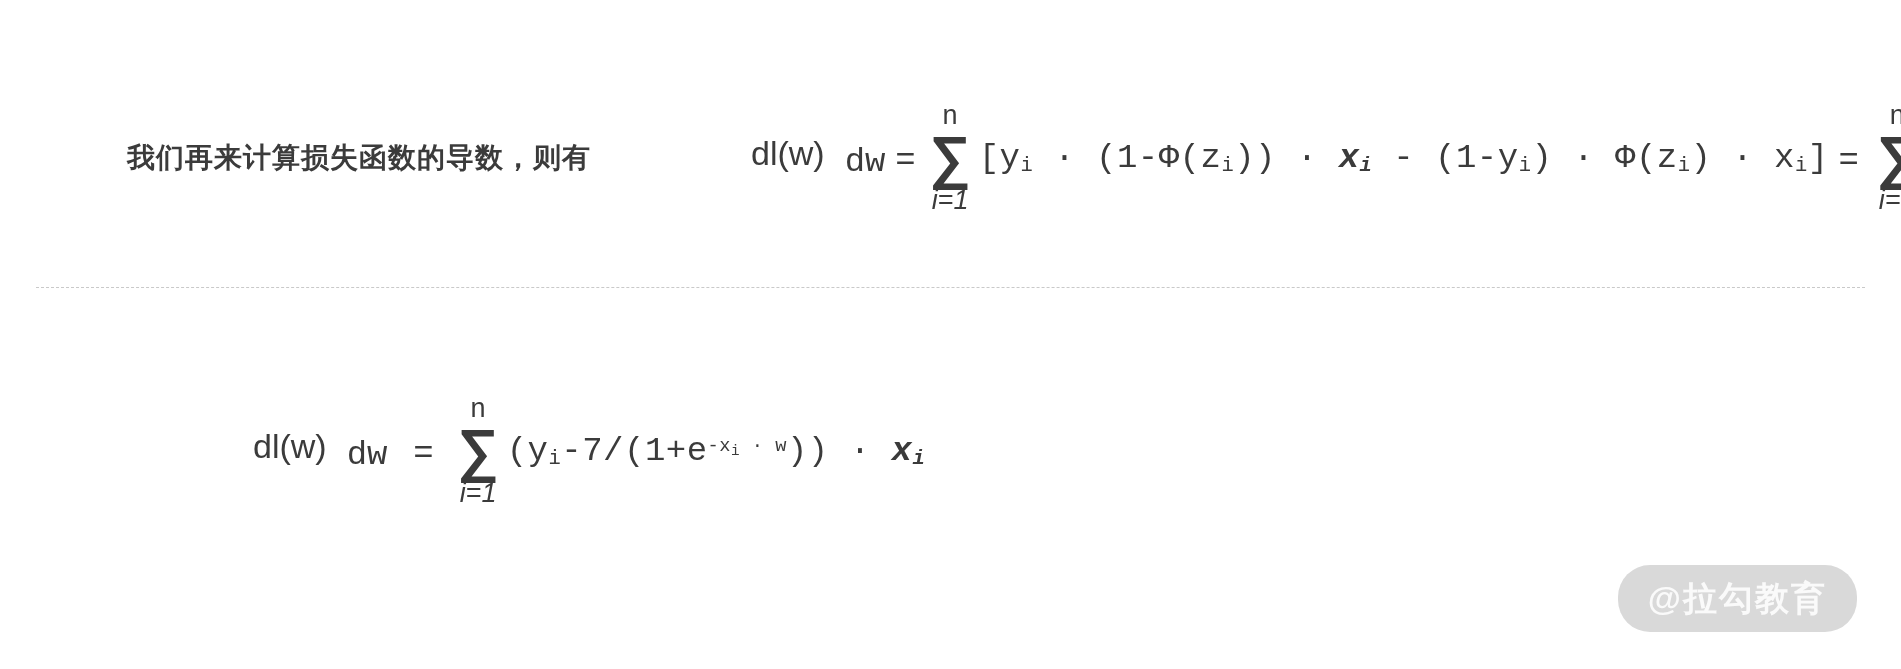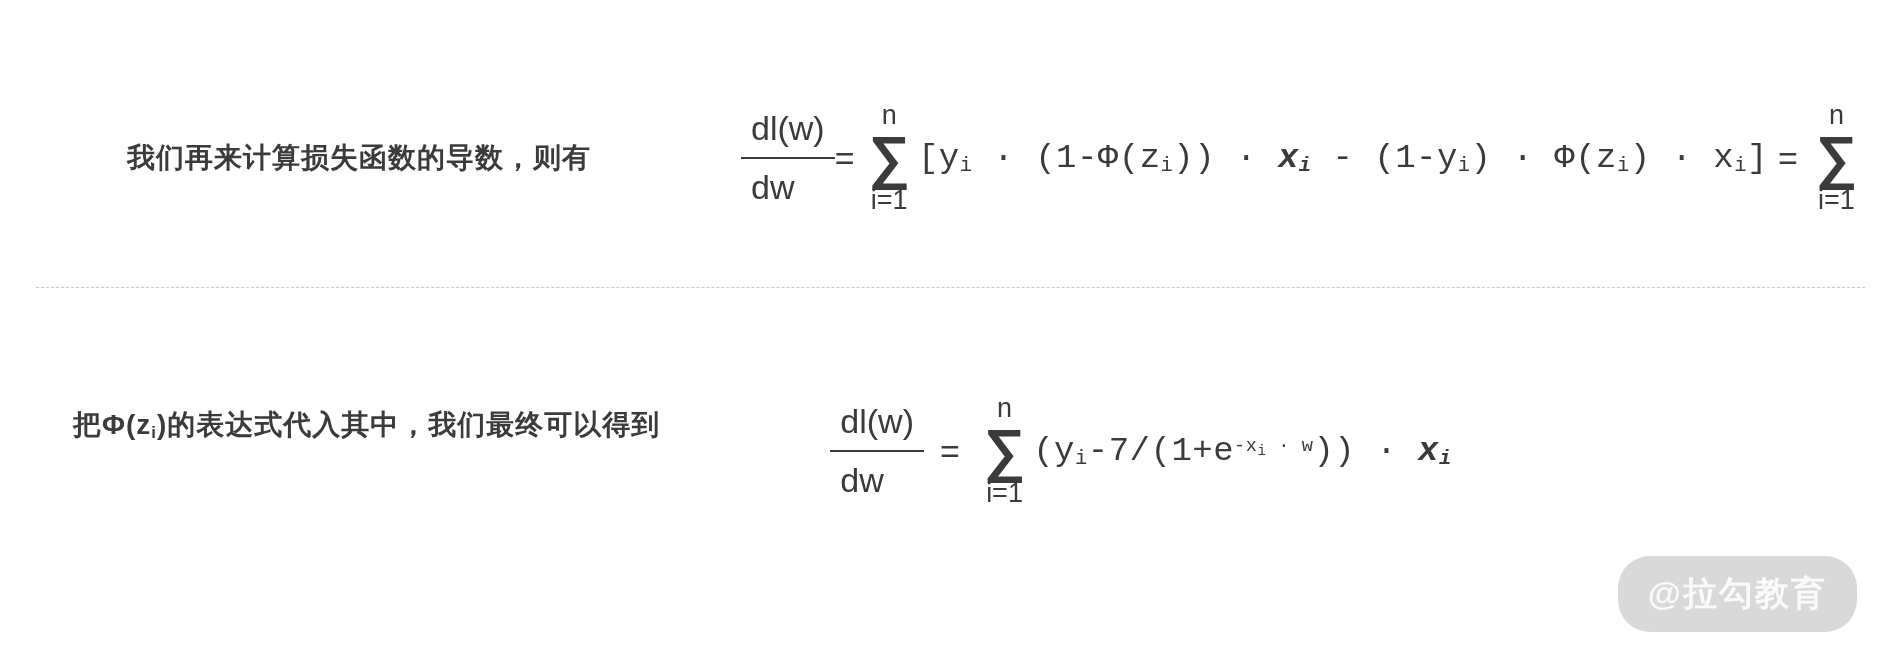--- a/index.html
+++ b/index.html
@@ -12,42 +12,42 @@
     color:#3b3b3b;
   }
   .row { display:flex; align-items:center; white-space:nowrap; }
   .row1 { margin-top:73px; height:170px; padding-left:127px; }
   .row2 { margin-top:78px; height:170px; padding-left:73px; }
   .caption { font-size:28px; font-weight:600; letter-spacing:1px; }
   .row2 .caption { position:relative; top:-26px; }
   .formula { display:flex; align-items:center; font-size:34px; white-space:nowrap; }
   .row1 .formula { margin-left:150px; }
   .row2 .formula { margin-left:170px; }
-  .frac { display:inline-flex; flex-direction:column; align-items:flex-start; line-height:1.15; }
+  .frac { display:inline-flex; flex-direction:row; align-items:flex-end; line-height:1.15; }
   .frac-num { padding:0 10px 9px; }
   .frac-bar { width:100%; height:2px; background:#3b3b3b; }
-  .frac-den { padding:9px 10px 0; }
+  .frac-den { padding:9px 10px 0;font-family:Liberation Mono, monospace; }
   .eq { margin:0 10px; }
   .eq-tight { margin:0 6px 0 0; }
   .row2 .eq { margin:0 16px; }
   .sum { display:inline-flex; flex-direction:column; align-items:center; line-height:1; margin:0 8px; }
   .sum-upper { font-size:27px; margin-bottom:2px; }
   .sum-symbol { font-size:58px; font-weight:600; line-height:0.9; }
-  .sum-lower { font-size:27px; margin-top:4px; }
+  .sum-lower { font-size:27px; margin-top:4px;font-style:italic; }
   .fbody { letter-spacing:0.5px;font-family:Liberation Mono, monospace; }
   .tk-n { }
   .tk-s  { font-size:0.6em;  vertical-align:-0.22em; }
   .tk-p  { font-size:0.55em; vertical-align:0.5em; }
   .tk-ps { font-size:0.42em; vertical-align:0.36em; }
   .tk-bi  { font-weight:700; font-style:italic; }
   .tk-bis { font-weight:700; font-style:italic; font-size:0.6em; vertical-align:-0.22em; }
   .divider { margin:44px 36px 0; border-top:1px dashed #c9c9c9; height:0; }
   .watermark {
     position:absolute; right:44px; bottom:37px;
-    height:76px; padding:0 30px; border-radius:32px;
+    height:67px; padding:0 30px; border-radius:32px;
     background:#d9d9d9; color:#fafafa;
     display:flex; align-items:center;
     font-size:34px; font-weight:600; letter-spacing:2px;
   }
 </style>
 </head>
 <body>
 
 <div class="row row1">
   <span class="caption">我们再来计算损失函数的导数，则有</span>
@@ -69,21 +69,20 @@
       <span class="sum-upper">n</span>
       <span class="sum-symbol">∑</span>
       <span class="sum-lower">i=1</span>
     </span>
   </div>
 </div>
 
 <div class="divider"></div>
 
 <div class="row row2">
-  <span class="caption"><span class="tk-n">把Φ(z</span><span class="tk-s">i</span><span class="tk-n">)的表达式代入其中，我们最终可以得到</span></span>
   <div class="formula">
     <span class="frac">
       <span class="frac-num">dl(w)</span>
       <span class="frac-bar"></span>
       <span class="frac-den">dw</span>
     </span>
     <span class="eq">=</span>
     <span class="sum">
       <span class="sum-upper">n</span>
       <span class="sum-symbol">∑</span>

